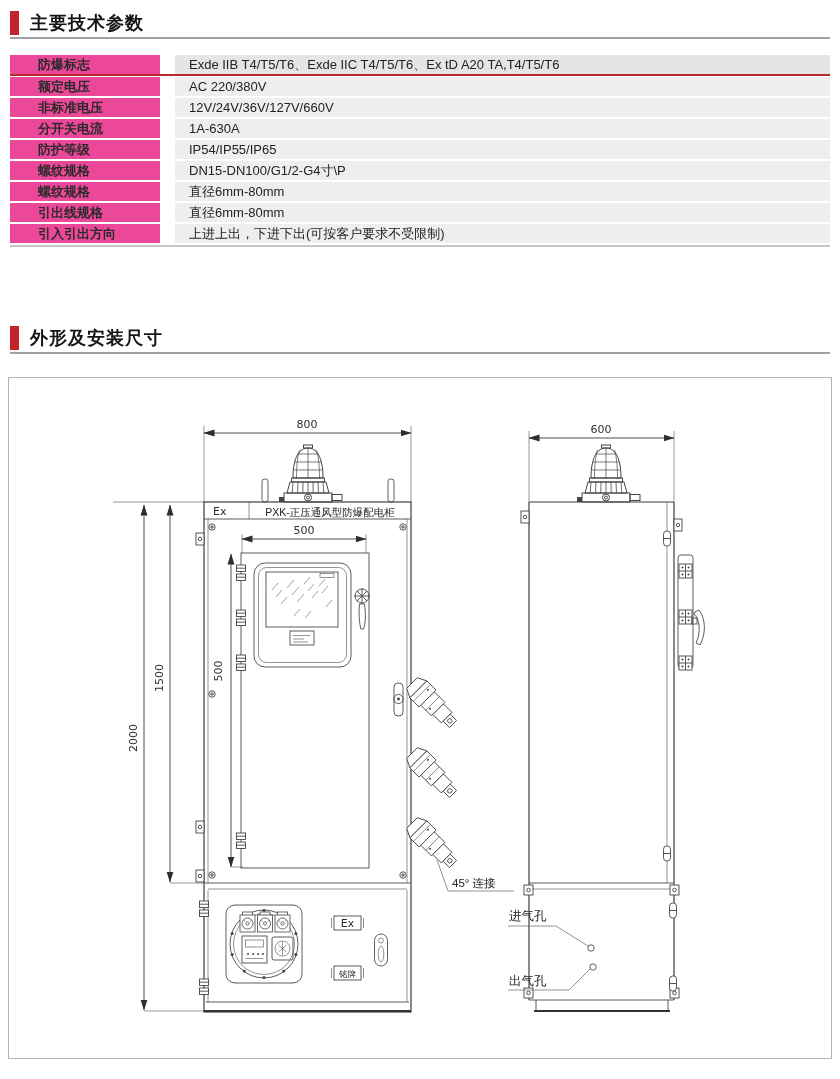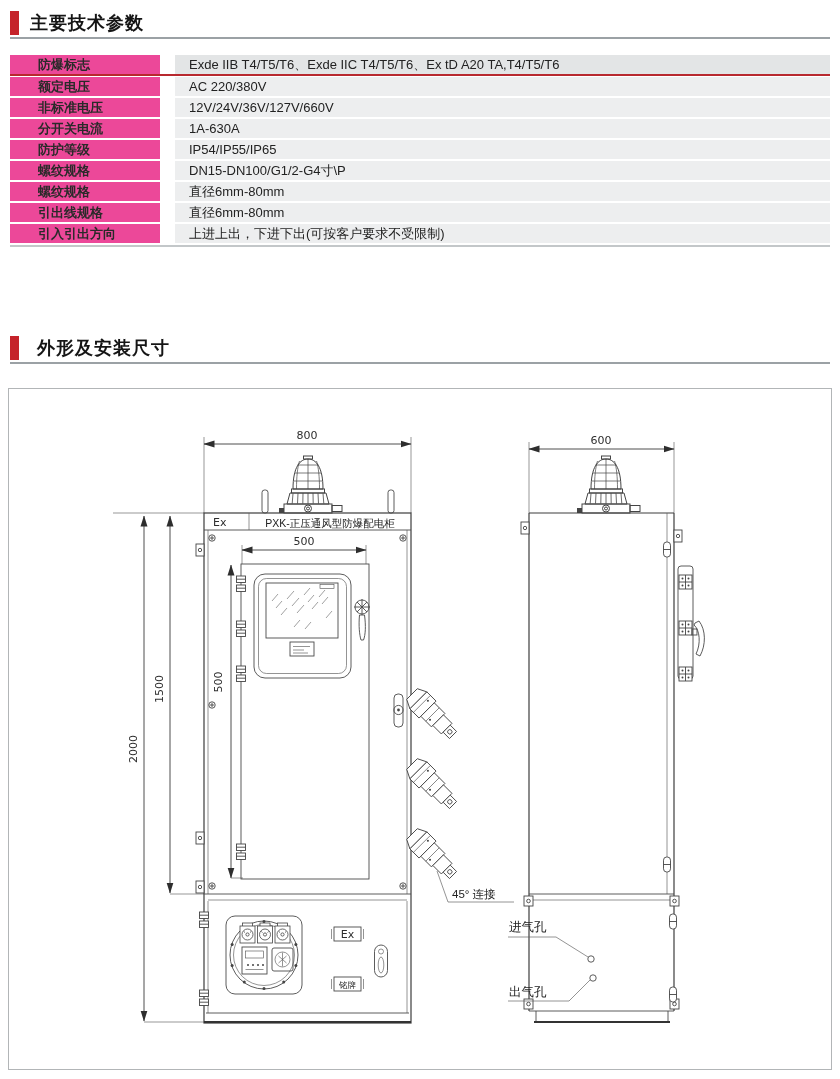--- a/index.html
+++ b/index.html
@@ -1,28 +1,28 @@
 <!DOCTYPE html>
 <html><head>
 <meta charset="utf-8">
 <style>
   html,body{margin:0;padding:0;background:#fff;}
   body{width:840px;height:1079px;position:relative;font-family:"Liberation Sans",sans-serif;-webkit-font-smoothing:antialiased;}
   .sec-header{position:absolute;left:10px;right:10px;display:flex;align-items:center;border-bottom:2px solid #9ba1a5;padding-bottom:2px;}
   .red-bar{width:9px;height:24px;background:#c5232a;margin-right:11px;flex:none;}
   .sec-title{font-size:18px;font-weight:bold;color:#151515;letter-spacing:1px;}
   #header1{top:11px;}
-  #header2{top:336px;gap:7px;}
+  #header2{top:326px;}
   .ptable{position:absolute;left:10px;right:10px;top:55px;border-bottom:2px solid #c3c7c9;}
   .trow{display:flex;height:19px;margin-bottom:2px;font-size:13px;color:#222;}
   .trow.first{border-bottom:2px solid #b8292f;margin-bottom:1px;}
   .tlabel{width:150px;flex:none;background:#ec4899;display:flex;align-items:center;padding-left:28px;box-sizing:border-box;font-weight:bold;color:#2a2a2a;}
   .tvalue{flex:1;background:#edeeef;display:flex;align-items:center;padding-left:14px;margin-left:15px;}
   .trow.first .tvalue{background:#e3e5e6;}
-  .drawbox{position:absolute;left:8px;top:388px;width:822px;height:680px;border:1px solid #b2b5b7;background:#fff;}
+  .drawbox{position:absolute;left:8px;top:377px;width:822px;height:680px;border:1px solid #b2b5b7;background:#fff;}
   svg{display:block;}
   .oln{stroke:#3d3d3d;stroke-width:1.2;fill:none;}
   .ln{stroke:#4a4a4a;stroke-width:0.9;fill:none;}
   .fine{stroke:#5a5a5a;stroke-width:0.65;fill:none;}
   .dimln{stroke:#3a3a3a;stroke-width:0.9;fill:none;}
   .extln{stroke:#6a6a6a;stroke-width:0.7;fill:none;}
   .dim{font-family:"DejaVu Sans",sans-serif;font-size:11px;fill:#2e2e2e;}
   .cjk{font-family:"Liberation Sans",sans-serif;fill:#222;}
 </style>
 </head>

